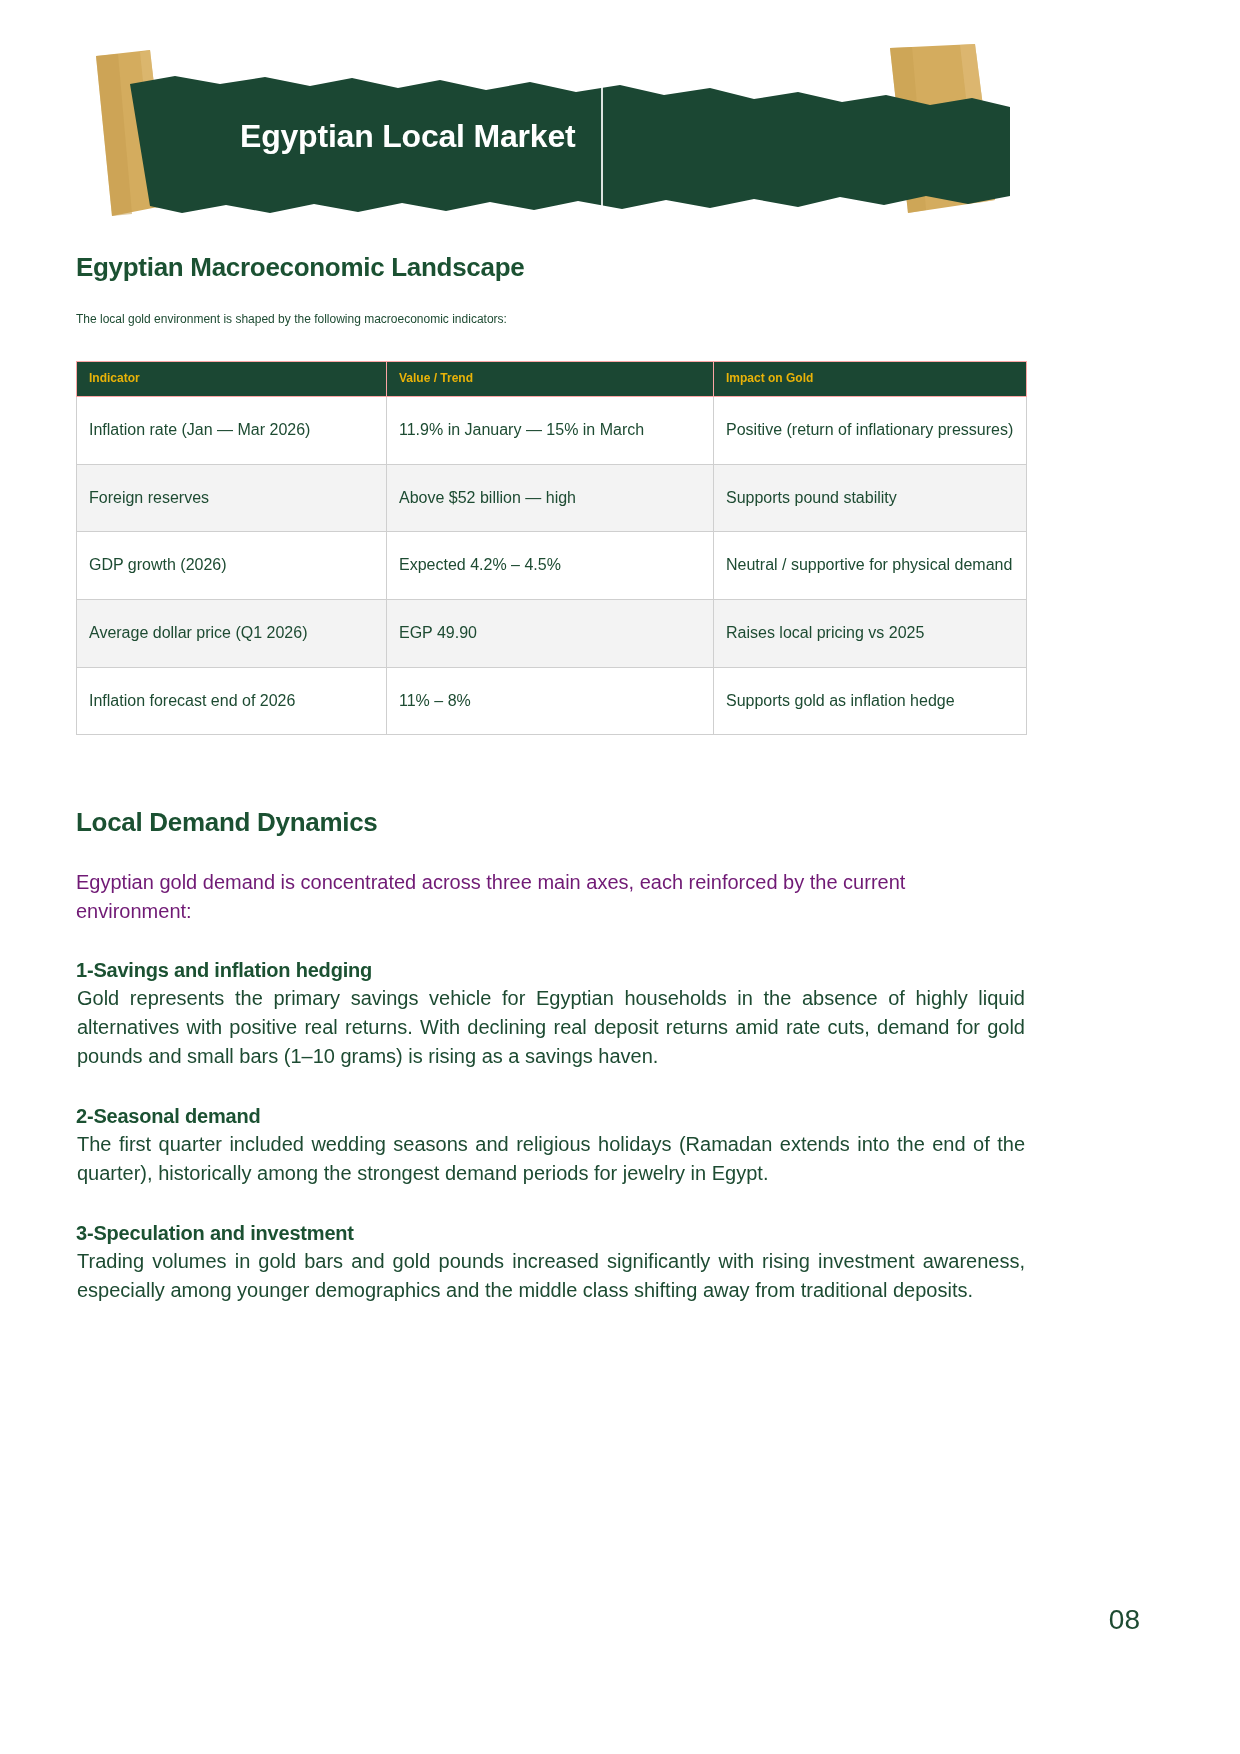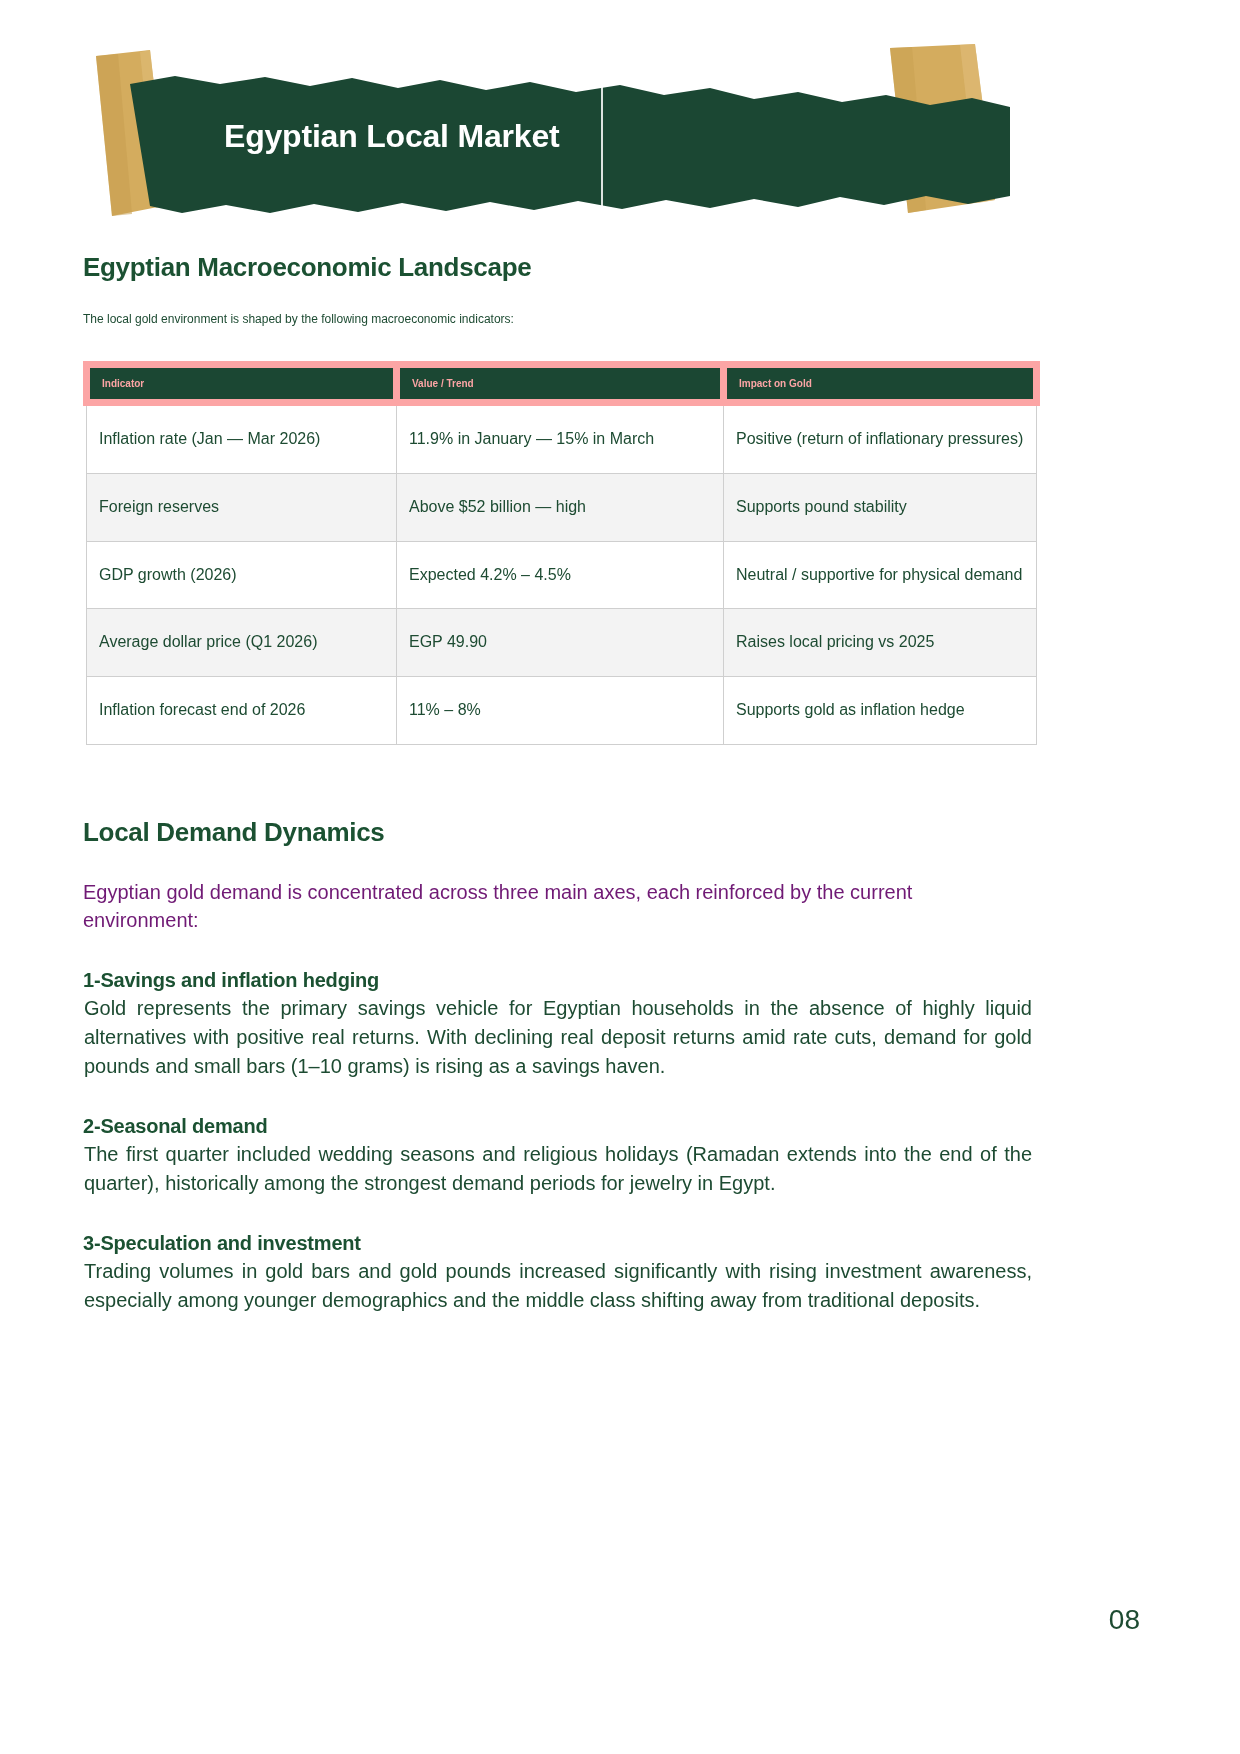--- a/index.html
+++ b/index.html
@@ -24,39 +24,39 @@
     width: 1240px;
     height: 250px;
   }
   .banner-svg {
     position: absolute;
     left: 0;
     top: 0;
   }
   .banner-title {
     position: absolute;
-    left: 224px;
+    left: 240px;
     top: 118px;
     font-size: 32px;
     font-weight: bold;
     color: #ffffff;
     letter-spacing: -0.2px;
     white-space: nowrap;
   }
 
   
   .page {
     position: absolute;
     left: 0;
     top: 0;
     width: 1240px;
   }
   .content {
     position: absolute;
-    left: 83px;
+    left: 76px;
     top: 252px;
     width: 950px;
   }
 
   h2.section-heading {
     margin: 0;
     font-size: 26px;
     font-weight: bold;
     color: #1b5132;
     letter-spacing: -0.3px;
@@ -71,26 +71,26 @@
   
   table.macro-table {
     margin-top: 34px;
     border-collapse: collapse;
     width: 950px;
     table-layout: fixed;
     font-size: 16px;
   }
   table.macro-table th {
     background: #1b4733;
-    color: #fca5a5;
+    color: #eab308;
     font-weight: bold;
     text-align: left;
     padding: 9px 12px;
-    border: 7px solid #fca5a5;
-    font-size: 10px;
+    border: 1px solid #fca5a5;
+    font-size: 12px;
     line-height: 1.3;
   }
   table.macro-table td {
     padding: 22px 12px;
     border: 1px solid #cfcfcf;
     vertical-align: top;
     color: #1d4b32;
     line-height: 1.42;
     font-size: 16px;
   }

